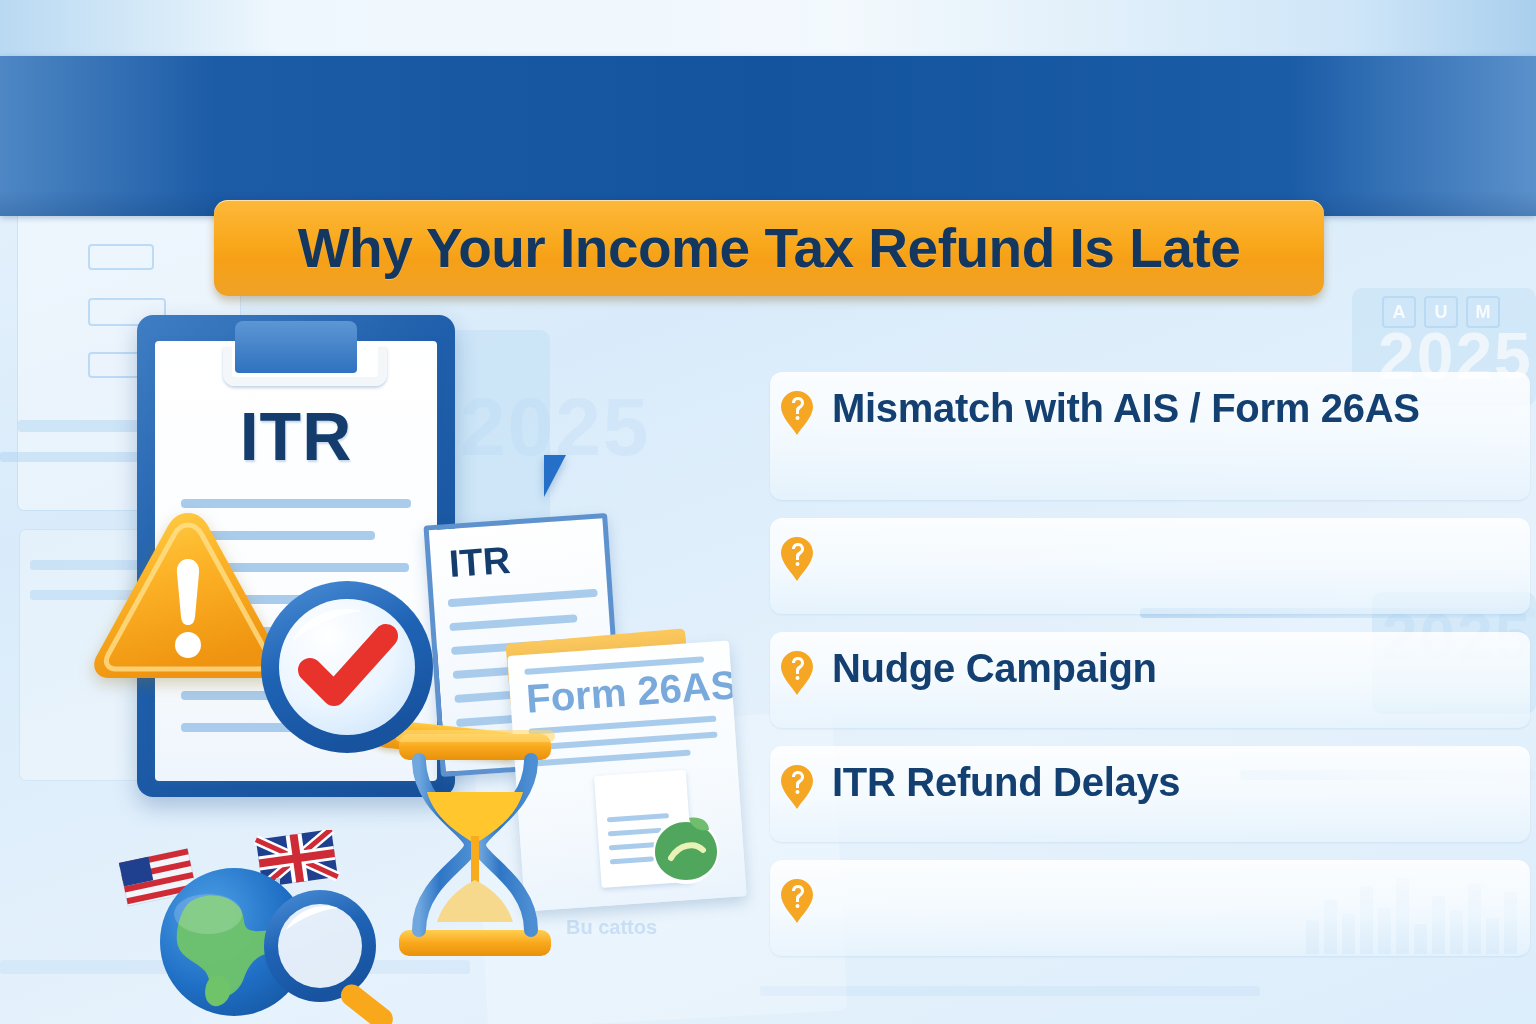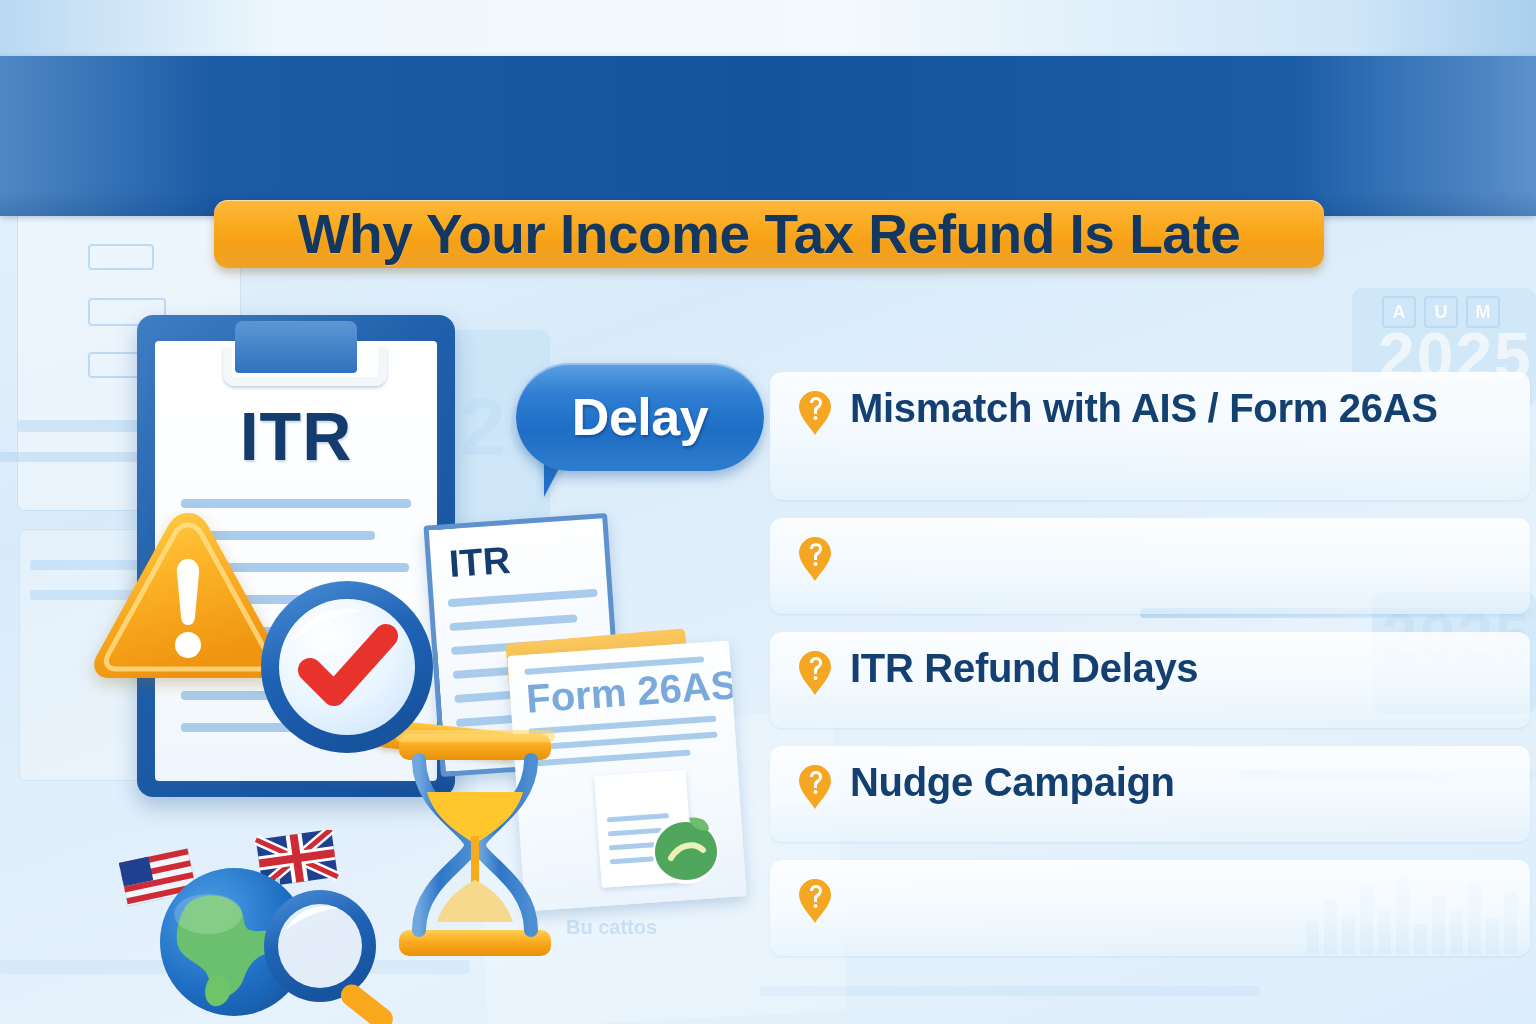--- a/index.html
+++ b/index.html
@@ -106,21 +106,21 @@
     letter-spacing: -1px;
     text-shadow: 3px 4px 5px rgba(8,40,85,0.55);
     z-index: 6;
     white-space: nowrap;
   }
 
   
   .subtitle-banner {
     position: absolute;
     left: 214px; top: 200px;
-    width: 1110px; height: 68px;
+    width: 1110px; height: 96px;
     border-radius: 14px;
     background: linear-gradient(180deg,#fdb83a 0%,#f9a81c 45%,#f6a017 62%,#efa227 100%);
     box-shadow: 0 5px 9px rgba(120,80,10,0.30), inset 0 1px 0 rgba(255,255,255,0.55);
     display: flex; align-items: center; justify-content: center;
     z-index: 7;
   }
   .subtitle-banner span {
     font-family: "Liberation Sans", sans-serif;
     font-weight: bold;
     font-size: 55px;
@@ -135,21 +135,21 @@
     position: absolute;
     left: 770px; top: 372px;
     width: 760px;
     z-index: 5;
   }
   .bullet-row {
     position: relative;
     display: flex;
     align-items: flex-start;
     min-height: 96px;
-    padding: 12px 16px 12px 28px;
+    padding: 12px 16px 12px 10px;
     margin-bottom: 18px;
     border-radius: 12px;
     background: linear-gradient(180deg, rgba(255,255,255,0.88) 0%, rgba(247,252,255,0.80) 55%, rgba(232,244,253,0.62) 100%);
     box-shadow: 0 1px 2px rgba(120,165,205,0.18);
   }
   .bullet-row.tall { min-height: 128px; }
 
   .pin-icon {
     flex: 0 0 auto;
     width: 34px; height: 46px;
@@ -572,23 +572,20 @@
       <g>
         <circle cx="212" cy="116" r="56" fill="url(#magG)"></circle>
         <circle cx="212" cy="116" r="42" fill="#f4faff" opacity="0.92"></circle>
         <path d="M178 100 C188 80 212 72 230 78 C210 80 190 90 178 100 Z" fill="#ffffff"></path>
         <rect x="242" y="150" width="60" height="22" rx="11" fill="#f9a81c" transform="rotate(38 242 150)"></rect>
       </g>
     </svg>
   </div>
 
   <div class="speech-tail"></div>
-  <div class="speech-bubble">
-    <span>Delay</span>
-  </div>
 
   <div class="bullet-list">
 
     <div class="bullet-row tall">
       <svg class="pin-icon" viewBox="0 0 34 46">
         <path d="M17 1 C8 1 1 8 1 17 C1 27 13 38 17 45 C21 38 33 27 33 17 C33 8 26 1 17 1 Z" fill="#f5a623"></path>
         <path d="M12 13 C12 9 15 7 18 7 C22 7 24 10 24 13 C24 17 20 18 19 21 L19 24 L16 24 L16 20 C16 16 21 16 21 13 C21 11 20 10 18 10 C16 10 15 11 15 13 Z" fill="#ffffff"></path>
         <circle cx="17.5" cy="28" r="2" fill="#ffffff"></circle>
       </svg>
       <div class="bullet-text">Mismatch with AIS / Form 26AS</div>
@@ -601,30 +598,30 @@
         <circle cx="17.5" cy="28" r="2" fill="#ffffff"></circle>
       </svg>
     </div>
 
     <div class="bullet-row">
       <svg class="pin-icon" viewBox="0 0 34 46">
         <path d="M17 1 C8 1 1 8 1 17 C1 27 13 38 17 45 C21 38 33 27 33 17 C33 8 26 1 17 1 Z" fill="#f5a623"></path>
         <path d="M12 13 C12 9 15 7 18 7 C22 7 24 10 24 13 C24 17 20 18 19 21 L19 24 L16 24 L16 20 C16 16 21 16 21 13 C21 11 20 10 18 10 C16 10 15 11 15 13 Z" fill="#ffffff"></path>
         <circle cx="17.5" cy="28" r="2" fill="#ffffff"></circle>
       </svg>
-      <div class="bullet-text">ITR Refund Delays</div>
+      <div class="bullet-text">Nudge Campaign</div>
     </div>
 
     <div class="bullet-row">
       <svg class="pin-icon" viewBox="0 0 34 46">
         <path d="M17 1 C8 1 1 8 1 17 C1 27 13 38 17 45 C21 38 33 27 33 17 C33 8 26 1 17 1 Z" fill="#f5a623"></path>
         <path d="M12 13 C12 9 15 7 18 7 C22 7 24 10 24 13 C24 17 20 18 19 21 L19 24 L16 24 L16 20 C16 16 21 16 21 13 C21 11 20 10 18 10 C16 10 15 11 15 13 Z" fill="#ffffff"></path>
         <circle cx="17.5" cy="28" r="2" fill="#ffffff"></circle>
       </svg>
-      <div class="bullet-text">Nudge Campaign</div>
+      <div class="bullet-text">ITR Refund Delays</div>
     </div>
 
     <div class="bullet-row">
       <svg class="pin-icon" viewBox="0 0 34 46">
         <path d="M17 1 C8 1 1 8 1 17 C1 27 13 38 17 45 C21 38 33 27 33 17 C33 8 26 1 17 1 Z" fill="#f5a623"></path>
         <path d="M12 13 C12 9 15 7 18 7 C22 7 24 10 24 13 C24 17 20 18 19 21 L19 24 L16 24 L16 20 C16 16 21 16 21 13 C21 11 20 10 18 10 C16 10 15 11 15 13 Z" fill="#ffffff"></path>
         <circle cx="17.5" cy="28" r="2" fill="#ffffff"></circle>
       </svg>
     </div>
 

